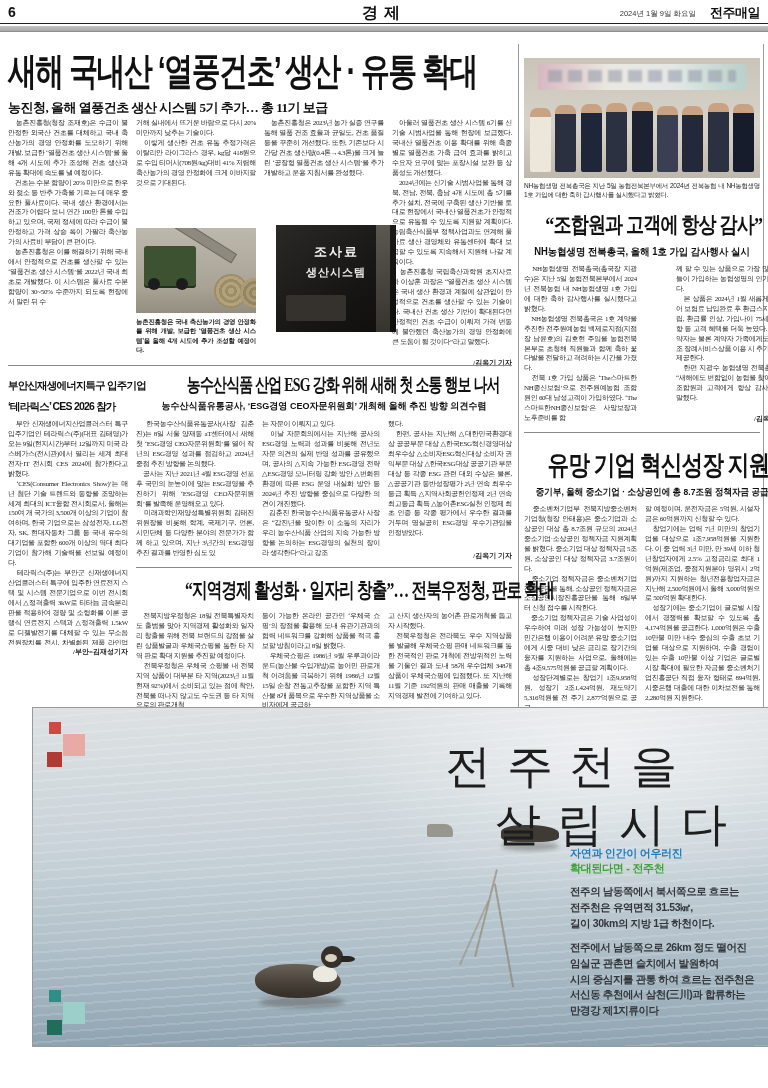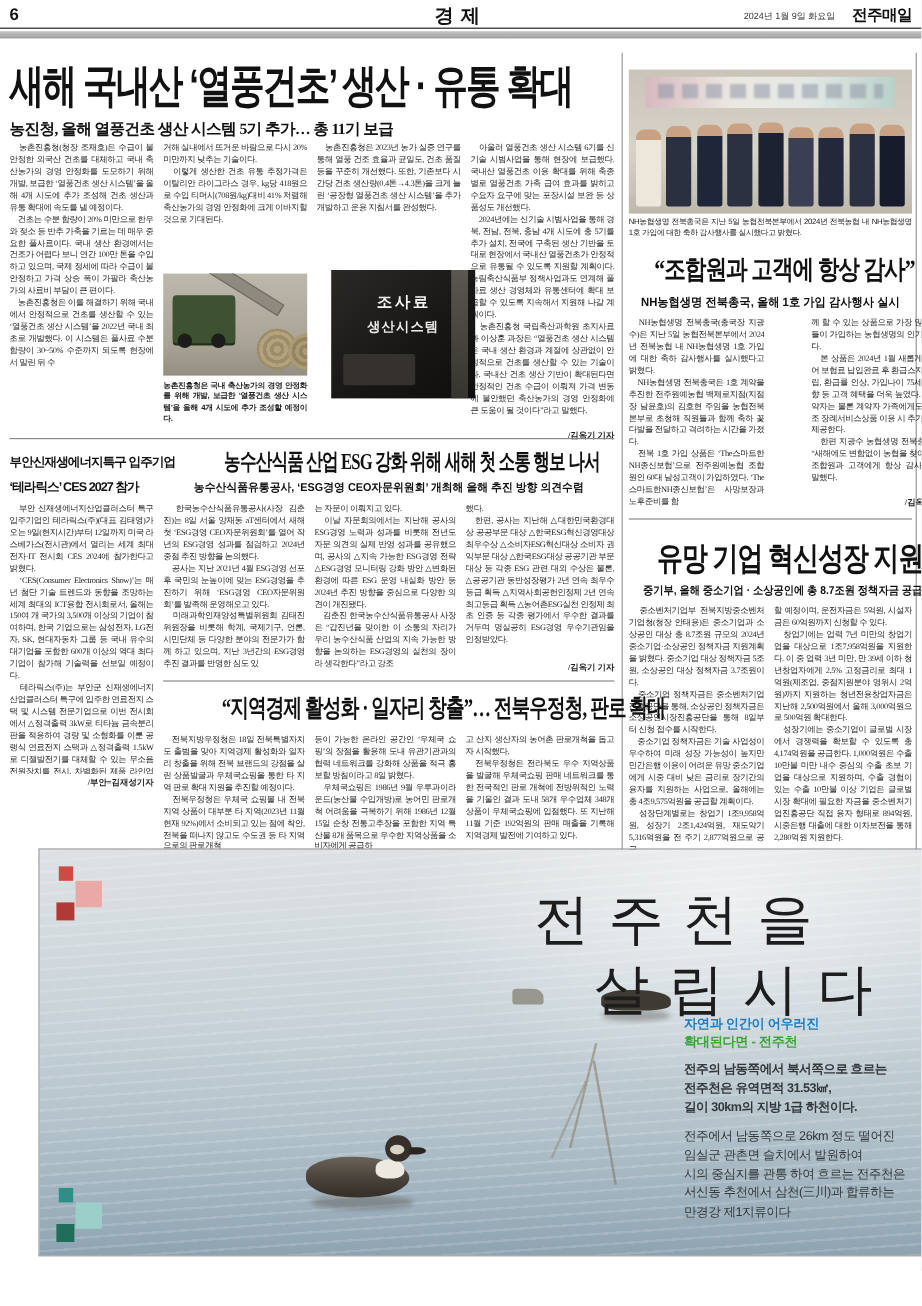--- a/index.html
+++ b/index.html
@@ -120,21 +120,21 @@
     <div class="bodytext" style="height:209px;">할 예정이며, 운전자금은 5억원, 시설자금은 60억원까지 신청할 수 있다.
 　창업기에는 업력 7년 미만의 창업기업을 대상으로 1조7,958억원을 지원한다. 이 중 업력 3년 미만, 만 39세 이하 청년창업자에게 2.5% 고정금리로 최대 1억원(제조업, 중점지원분야 영위시 2억원)까지 지원하는 청년전용창업자금은 지난해 2,500억원에서 올해 3,000억원으로 500억원 확대한다.
 　성장기에는 중소기업이 글로벌 시장에서 경쟁력을 확보할 수 있도록 총 4,174억원을 공급한다. 1,000억원은 수출 10만불 미만 내수 중심의 수출 초보 기업을 대상으로 지원하며, 수출 경험이 있는 수출 10만불 이상 기업은 글로벌 시장 확대에 필요한 자금을 중소벤처기업진흥공단 직접 융자 형태로 894억원, 시중은행 대출에 대한 이차보전을 통해 2,280억원 지원한다.</div>
     <div class="byline">/김옥기기자</div>
   </div>
   <div class="hr" style="left:524px;top:736px;width:236px;"></div>
 
   <div class="hr" style="left:8px;top:365px;width:504px;"></div>
   <div class="abs gothic" style="left:8px;top:375px;width:122px;font-size:10.5px;font-weight:900;line-height:2;letter-spacing:-0.8px;white-space:nowrap;">
     <div>부안신재생에너지특구 입주기업</div>
-    <div>‘테라릭스’  CES 2027 참가</div>
+    <div>‘테라릭스’  CES 2026 참가</div>
   </div>
   <div class="abs" style="left:8px;top:420px;width:120px;height:238px;">
     <div class="bodytext" style="height:225px;">　부안 신재생에너지산업클러스터 특구 입주기업인 테라릭스(주)(대표 김태영)가 오는 9일(현지시간)부터 12일까지 미국 라스베가스(전시관)에서 열리는 세계 최대 전자·IT 전시회 CES 2024에 참가한다고 밝혔다.
 　‘CES(Consumer Electronics Show)’는 매년 첨단 기술 트렌드와 동향을 조망하는 세계 최대의 ICT융합 전시회로서, 올해는 150여 개 국가의 3,500개 이상의 기업이 참여하며, 한국 기업으로는 삼성전자, LG전자, SK, 현대자동차 그룹 등 국내 유수의 대기업을 포함한 600개 이상의 역대 최다기업이 참가해 기술력을 선보일 예정이다.
 　테라릭스(주)는 부안군 신재생에너지산업클러스터 특구에 입주한 연료전지 스택 및 시스템 전문기업으로 이번 전시회에서 △정격출력 3kW로 티타늄 금속분리판을 적용하여 경량 및 소형화를 이룬 공랭식 연료전지 스택과 △정격출력 1.5kW로 디젤발전기를 대체할 수 있는 무소음 전원장치를 전시, 차별화된 제품 라인업을 선보인다.</div>
     <div class="byline">/부안=김재성기자</div>
   </div>
 
   <div class="abs gothic" style="left:136px;top:400px;width:376px;text-align:center;">
     <span class="squeeze" style="font-size:9.5px;font-weight:bold;transform:scaleX(0.95);transform-origin:center;">농수산식품유통공사, ‘ESG경영 CEO자문위원회’ 개최해 올해 추진 방향 의견수렴</span>
@@ -197,20 +197,20 @@
       <div class="abs" style="left:4px;top:50px;width:86px;height:12px;background:#463f37;opacity:.35;filter:blur(2px);border-radius:50%;"></div>
     </div>
 
     <div class="abs" style="left:412px;top:28px;font-size:46px;letter-spacing:16px;color:#1d1d1d;font-weight:500;">전주천을</div>
     <div class="abs" style="left:462px;top:86px;font-size:46px;letter-spacing:16px;color:#1d1d1d;font-weight:500;">살립시다</div>
     <div class="abs gothic" style="left:537px;top:138px;font-size:11px;font-weight:900;color:#1b7ec2;letter-spacing:-0.3px;">자연과 인간이 어우러진</div>
     <div class="abs gothic" style="left:537px;top:153px;font-size:11px;font-weight:900;color:#3fa437;letter-spacing:-0.3px;">확대된다면 - 전주천</div>
     <div class="abs gothic" style="left:537px;top:176px;font-size:10.5px;line-height:1.5;color:#33373b;white-space:pre-line;font-weight:bold;letter-spacing:-0.4px;">전주의 남동쪽에서 북서쪽으로 흐르는
 전주천은 유역면적 31.53㎢,
 길이 30km의 지방 1급 하천이다.</div>
-    <div class="abs gothic" style="left:537px;top:232px;font-size:10.5px;line-height:1.5;color:#33373b;white-space:pre-line;font-weight:normal;letter-spacing:-0.4px;">전주에서 남동쪽으로 26km 정도 떨어진
+    <div class="abs gothic" style="left:537px;top:232px;font-size:10.5px;line-height:1.5;color:#33373b;white-space:pre-line;font-weight:bold;letter-spacing:-0.4px;">전주에서 남동쪽으로 26km 정도 떨어진
 임실군 관촌면 슬치에서 발원하여
 시의 중심지를 관통 하여 흐르는 전주천은
 서신동 추천에서 삼천(三川)과 합류하는
 만경강 제1지류이다</div>
   </div>
 
 </div>
 
 </body></html>

